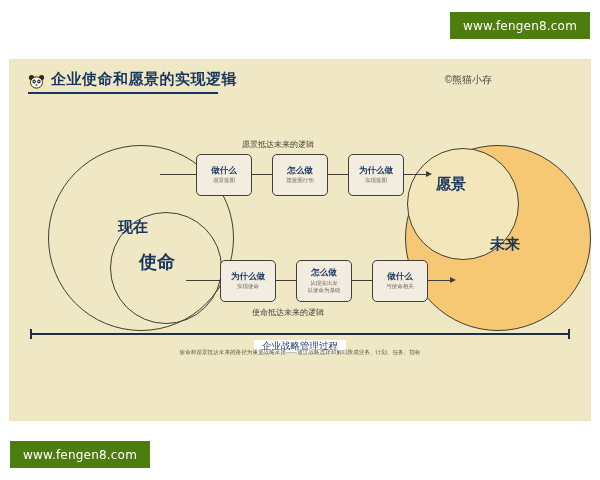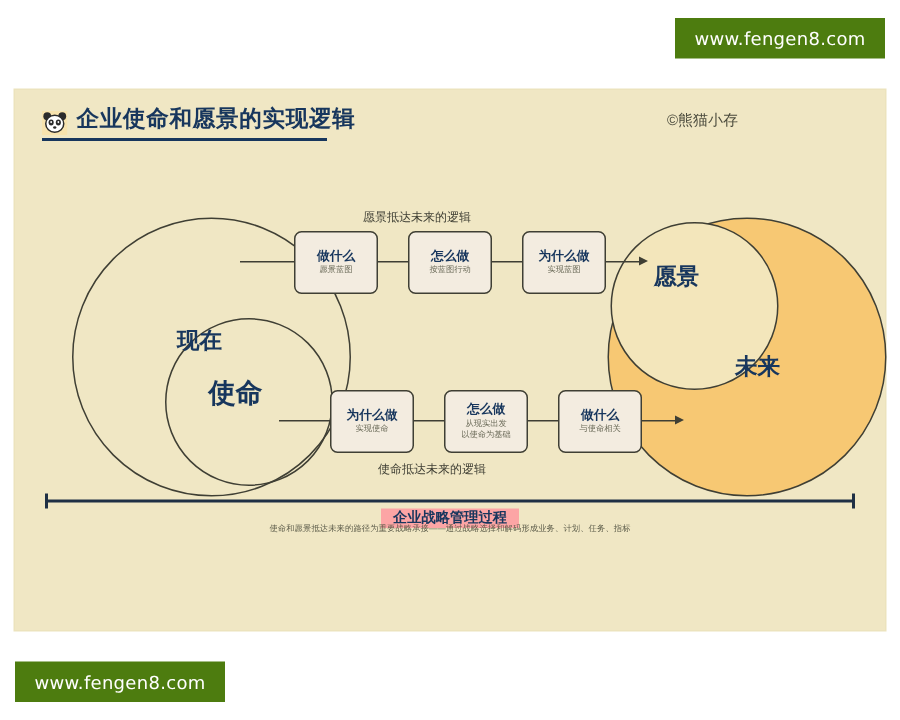--- a/index.html
+++ b/index.html
@@ -208,23 +208,23 @@
   #process-title-wrap {
     position: absolute;
     left: 0;
     top: 276px;
     width: 580px;
     text-align: center;
   }
   #process-title {
     display: inline-block;
     font-size: 9.5px;
-    font-weight: bold;
+    font-weight: normal;
     color: #17365d;
-    background: #fca5a5;
+    background: #ffffff;
     padding: 0 8px;
     position: relative;
     top: -1px;
   }
   #process-desc {
     position: absolute;
     left: 0;
     top: 289px;
     width: 580px;
     text-align: center;

